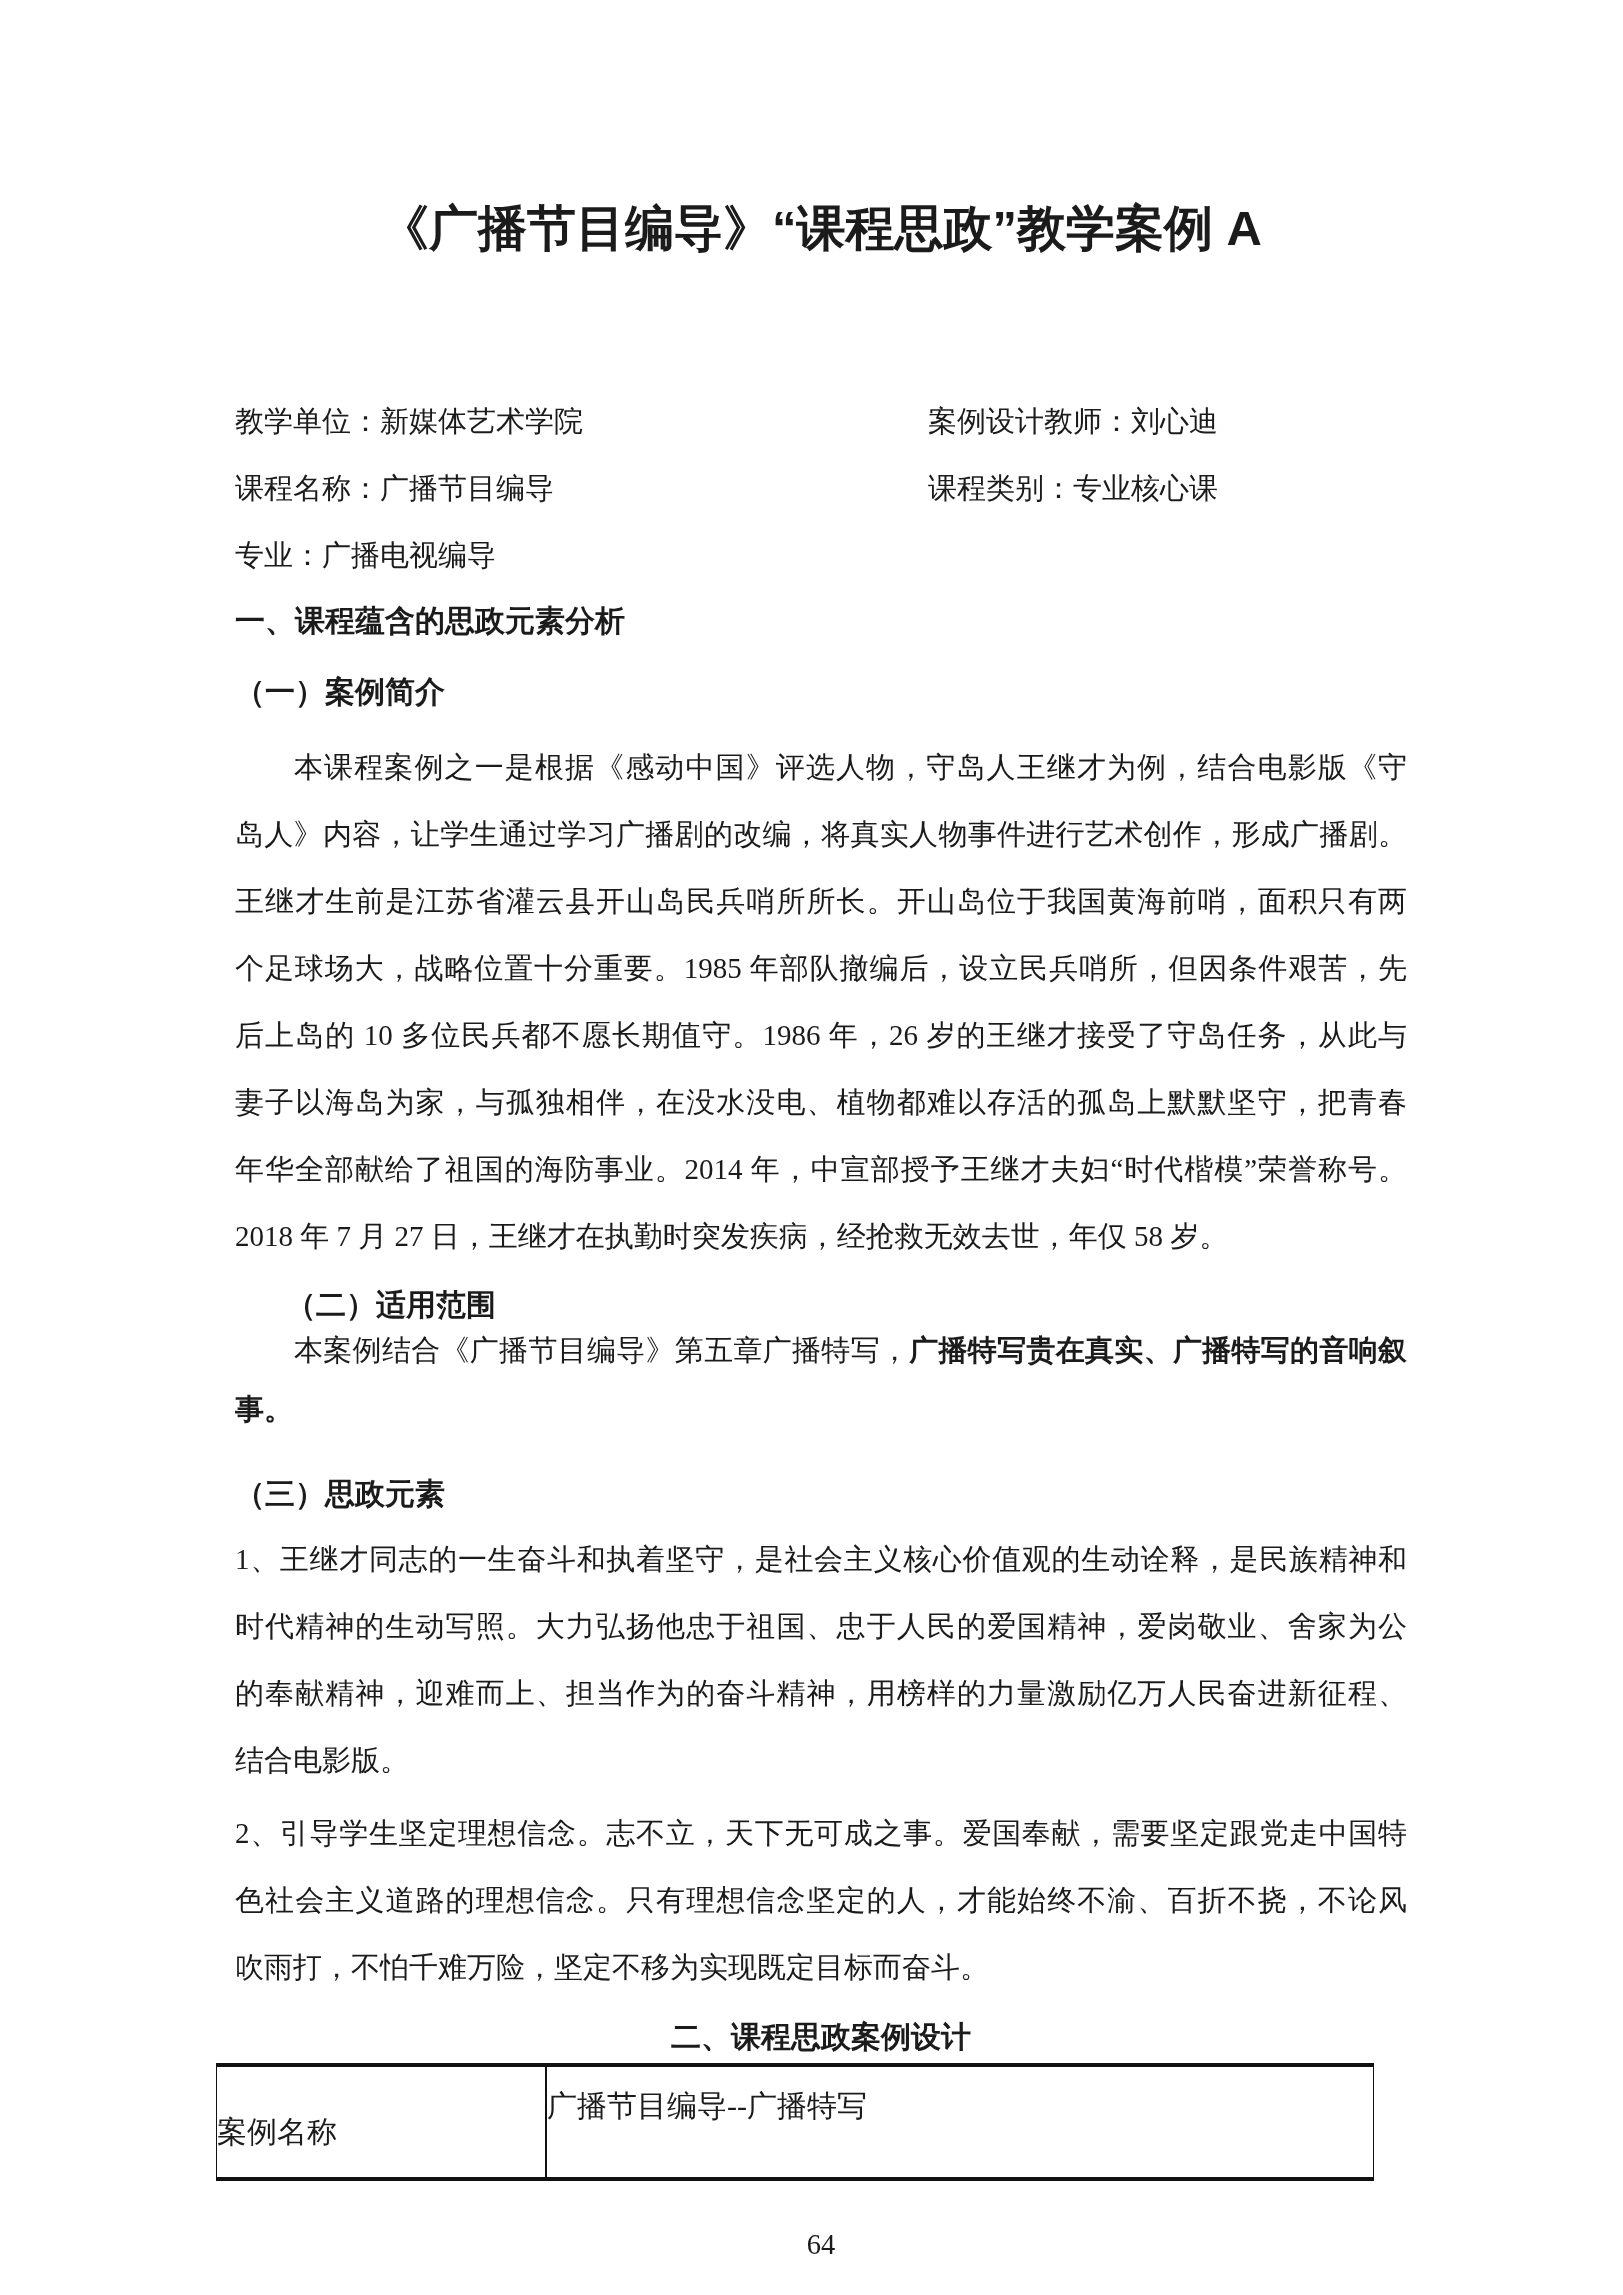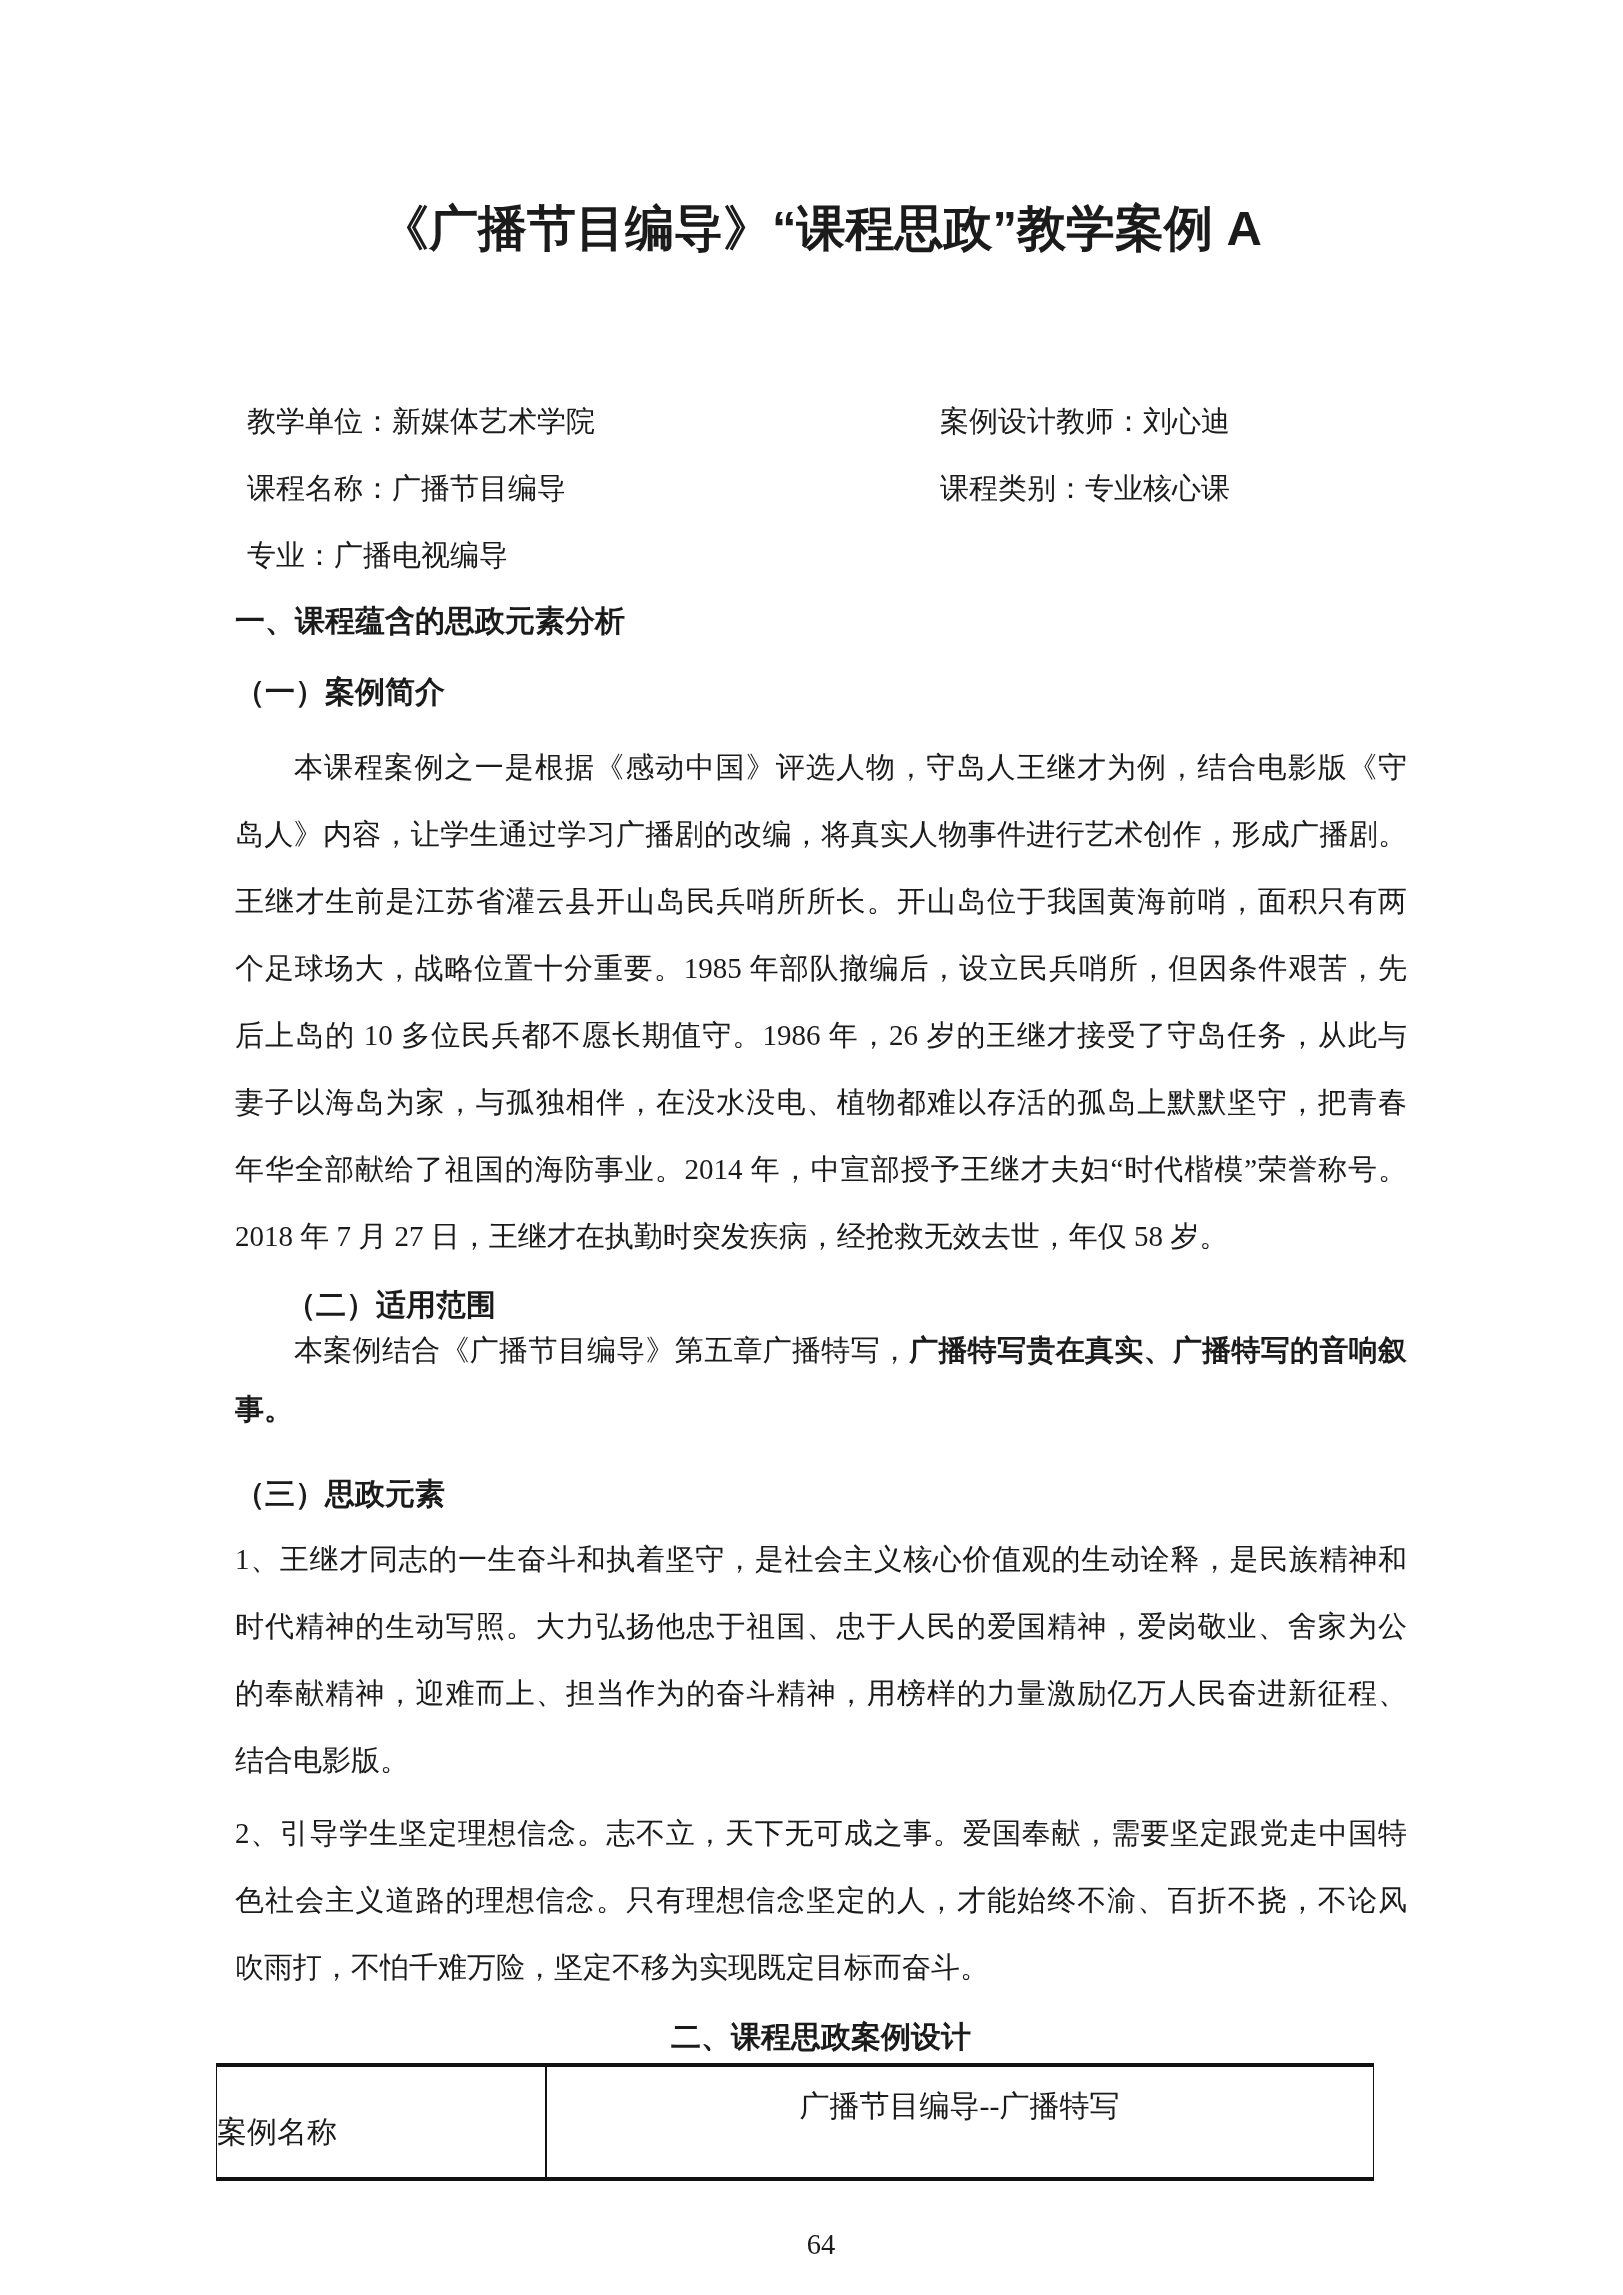--- a/index.html
+++ b/index.html
@@ -17,21 +17,21 @@
   #doc-title{
     top:189px;
     line-height:79px;
     font-size:49px;
     font-weight:bold;
     font-family:"Liberation Sans","DejaVu Sans",sans-serif;
     text-align:center;
     white-space:nowrap;
   }
   #meta-rows{top:388px;font-size:29px;}
-  .meta-row{position:relative;height:67px;line-height:67px;white-space:nowrap;margin-left:12px;}
+  .meta-row{position:relative;height:67px;line-height:67px;white-space:nowrap;}
   .meta-right{position:absolute;left:693px;top:0;}
   .heading{
     font-size:30px;font-weight:bold;line-height:67px;white-space:nowrap;
   }
   #h1-analysis{top:587px;}
   #h2-intro{top:658px;}
   #h2-scope{top:1271px;text-indent:51px;}
   #h2-elements{top:1460px;}
   #h1-design{top:2003px;text-align:center;}
   .para{font-size:29px;}
@@ -62,21 +62,21 @@
   }
   #table-divider{
     position:absolute;left:328px;top:0;bottom:0;width:1.6px;background:#111;
   }
   #cell-label{
     position:absolute;left:0;top:48px;width:328px;
     font-size:30px;line-height:33px;text-align:left;white-space:nowrap;
   }
   #cell-value{
     position:absolute;left:330px;top:22px;width:825px;
-    font-size:30px;line-height:33px;text-align:center;white-space:nowrap;
+    font-size:30px;line-height:33px;white-space:nowrap;
   }
   #page-number{
     top:2228px;font-size:28.5px;line-height:33px;text-align:center;
   }
 </style>
 </head>
 <body>
 
 <div id="page">
 

